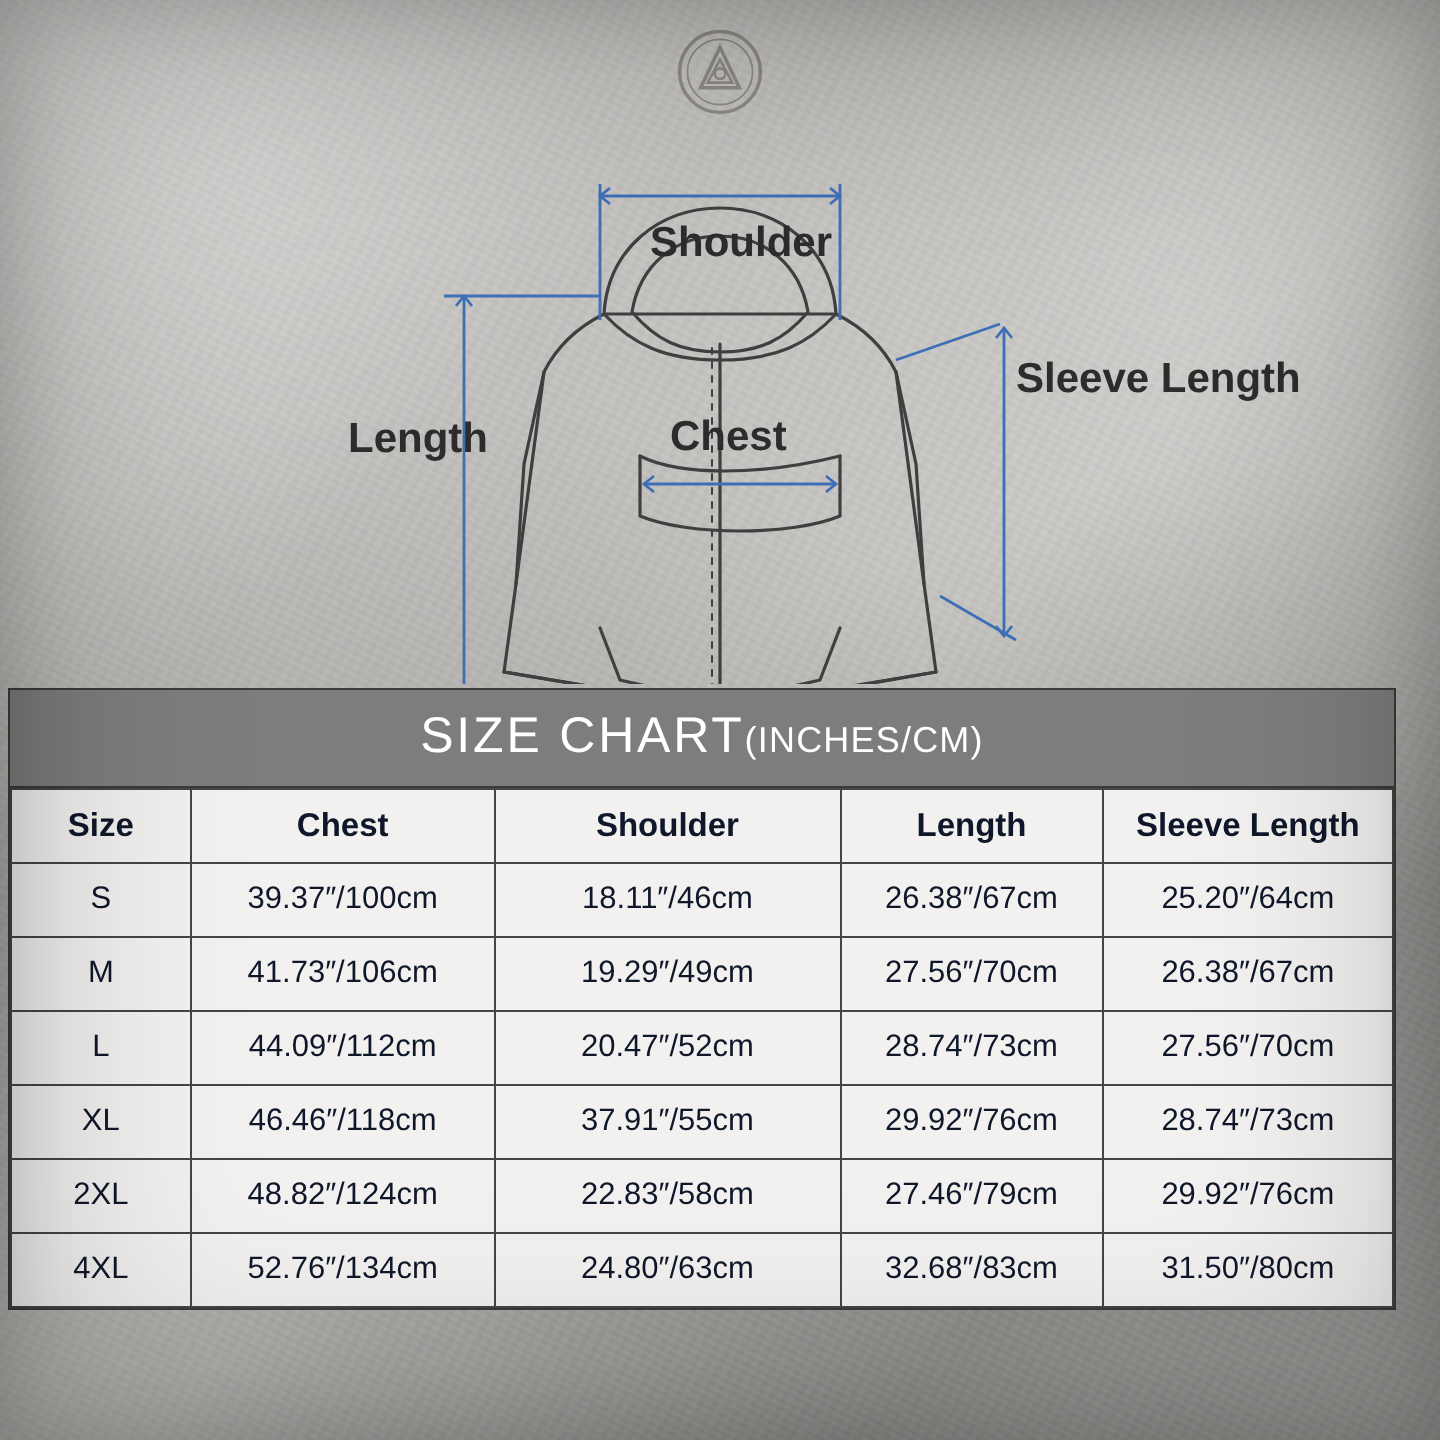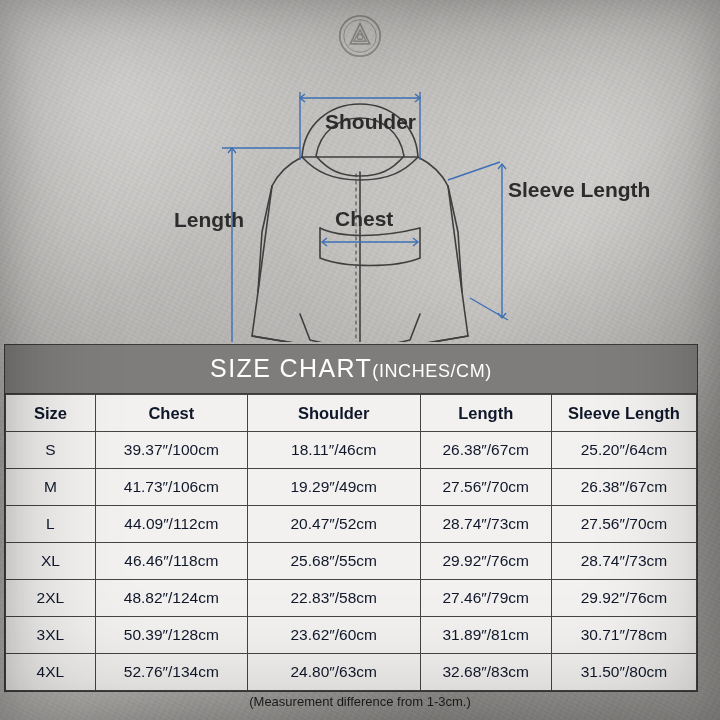--- a/index.html
+++ b/index.html
@@ -249,45 +249,37 @@
         <tr>
           <td>L</td>
           <td>44.09″/112cm</td>
           <td>20.47″/52cm</td>
           <td>28.74″/73cm</td>
           <td>27.56″/70cm</td>
         </tr>
         <tr>
           <td>XL</td>
           <td>46.46″/118cm</td>
-          <td>25.68″/55cm</td>
+          <td>37.91″/55cm</td>
           <td>29.92″/76cm</td>
           <td>28.74″/73cm</td>
         </tr>
         <tr>
           <td>2XL</td>
           <td>48.82″/124cm</td>
           <td>22.83″/58cm</td>
           <td>27.46″/79cm</td>
           <td>29.92″/76cm</td>
         </tr>
         <tr>
-          <td>3XL</td>
-          <td>50.39″/128cm</td>
-          <td>23.62″/60cm</td>
-          <td>31.89″/81cm</td>
-          <td>30.71″/78cm</td>
-        </tr>
-        <tr>
           <td>4XL</td>
           <td>52.76″/134cm</td>
           <td>24.80″/63cm</td>
           <td>32.68″/83cm</td>
           <td>31.50″/80cm</td>
         </tr>
       </tbody>
     </table>
   </div>
 
-  <div class="footnote">(Measurement difference from 1-3cm.)</div>
 
   <div class="vignette"></div>
 </div>
 
 </body></html>

